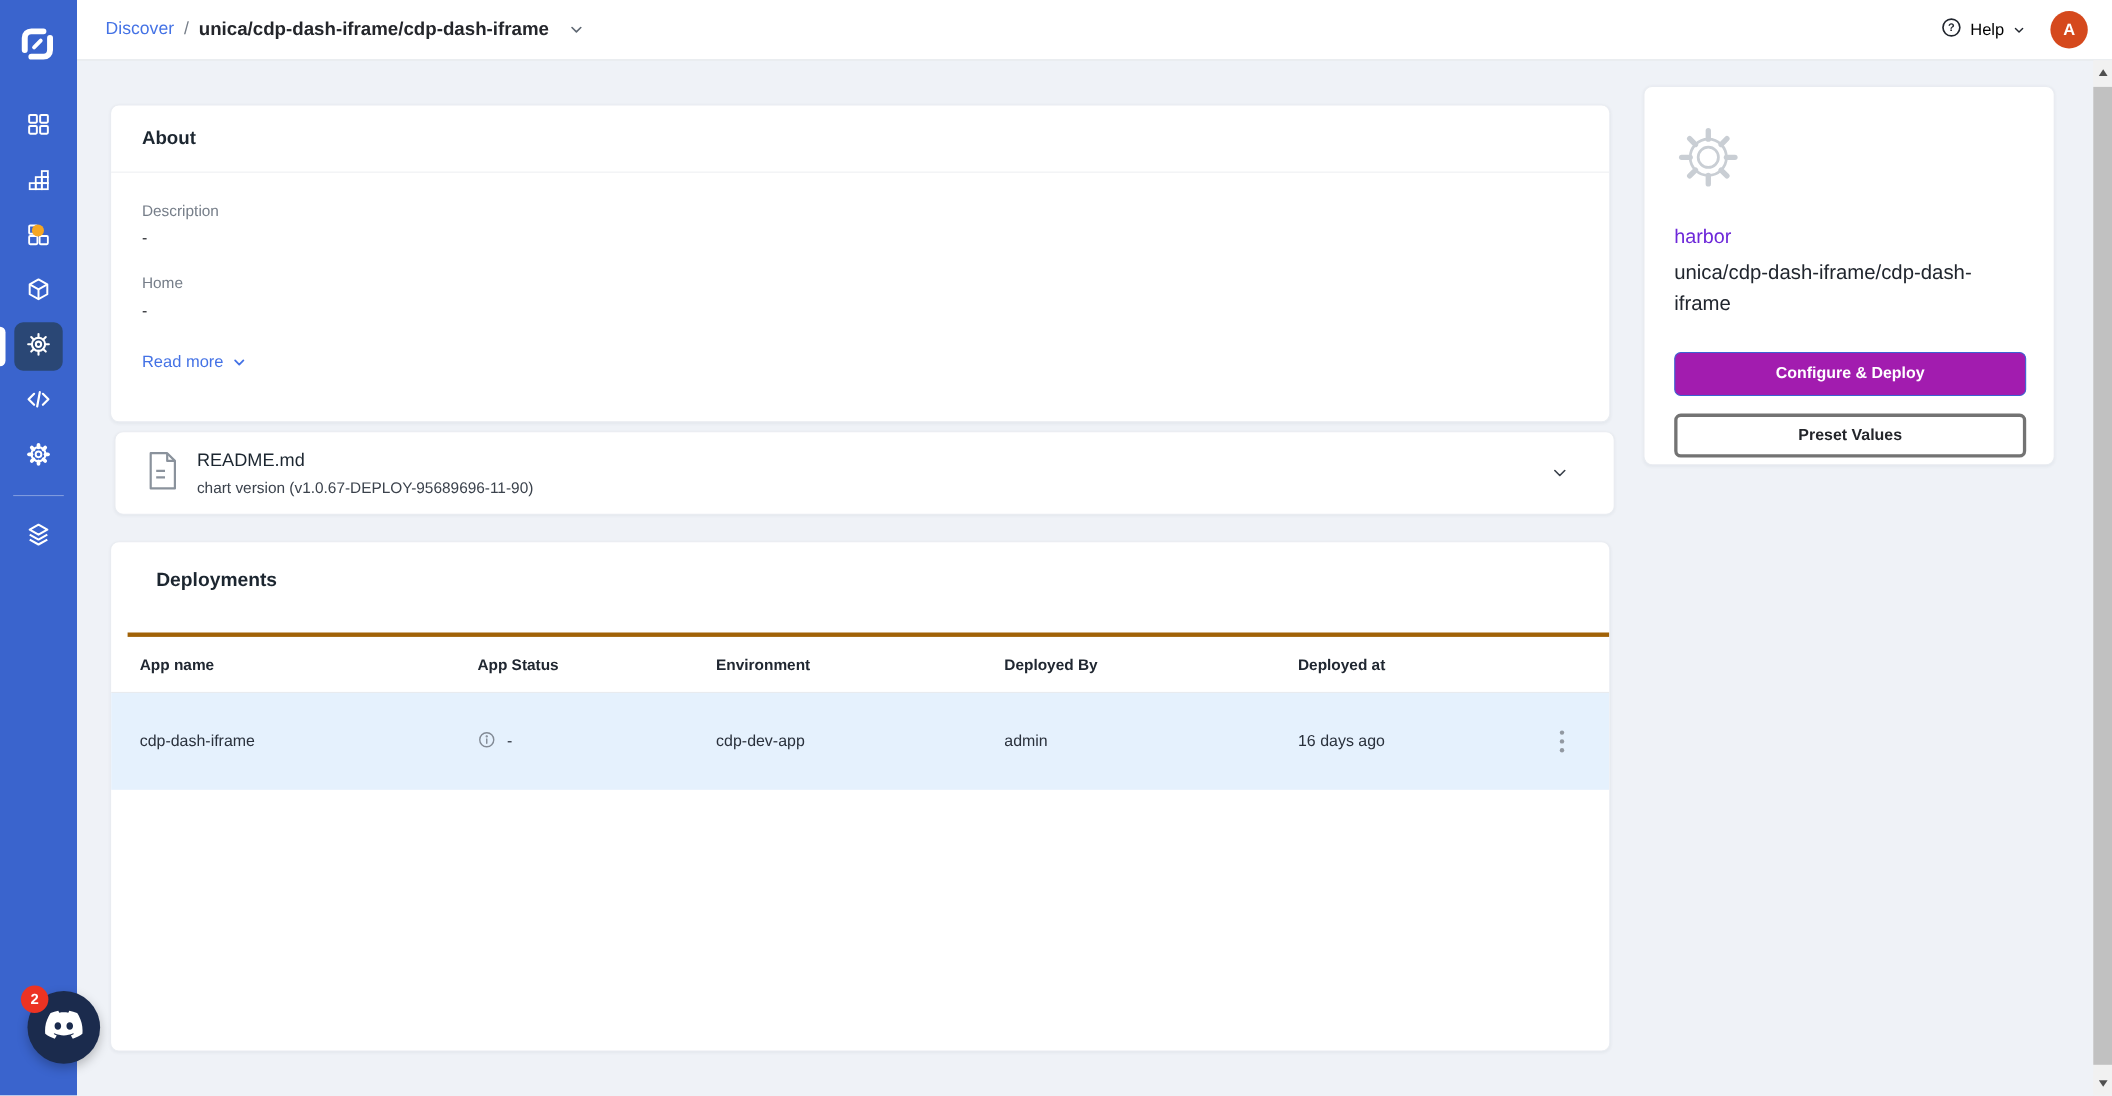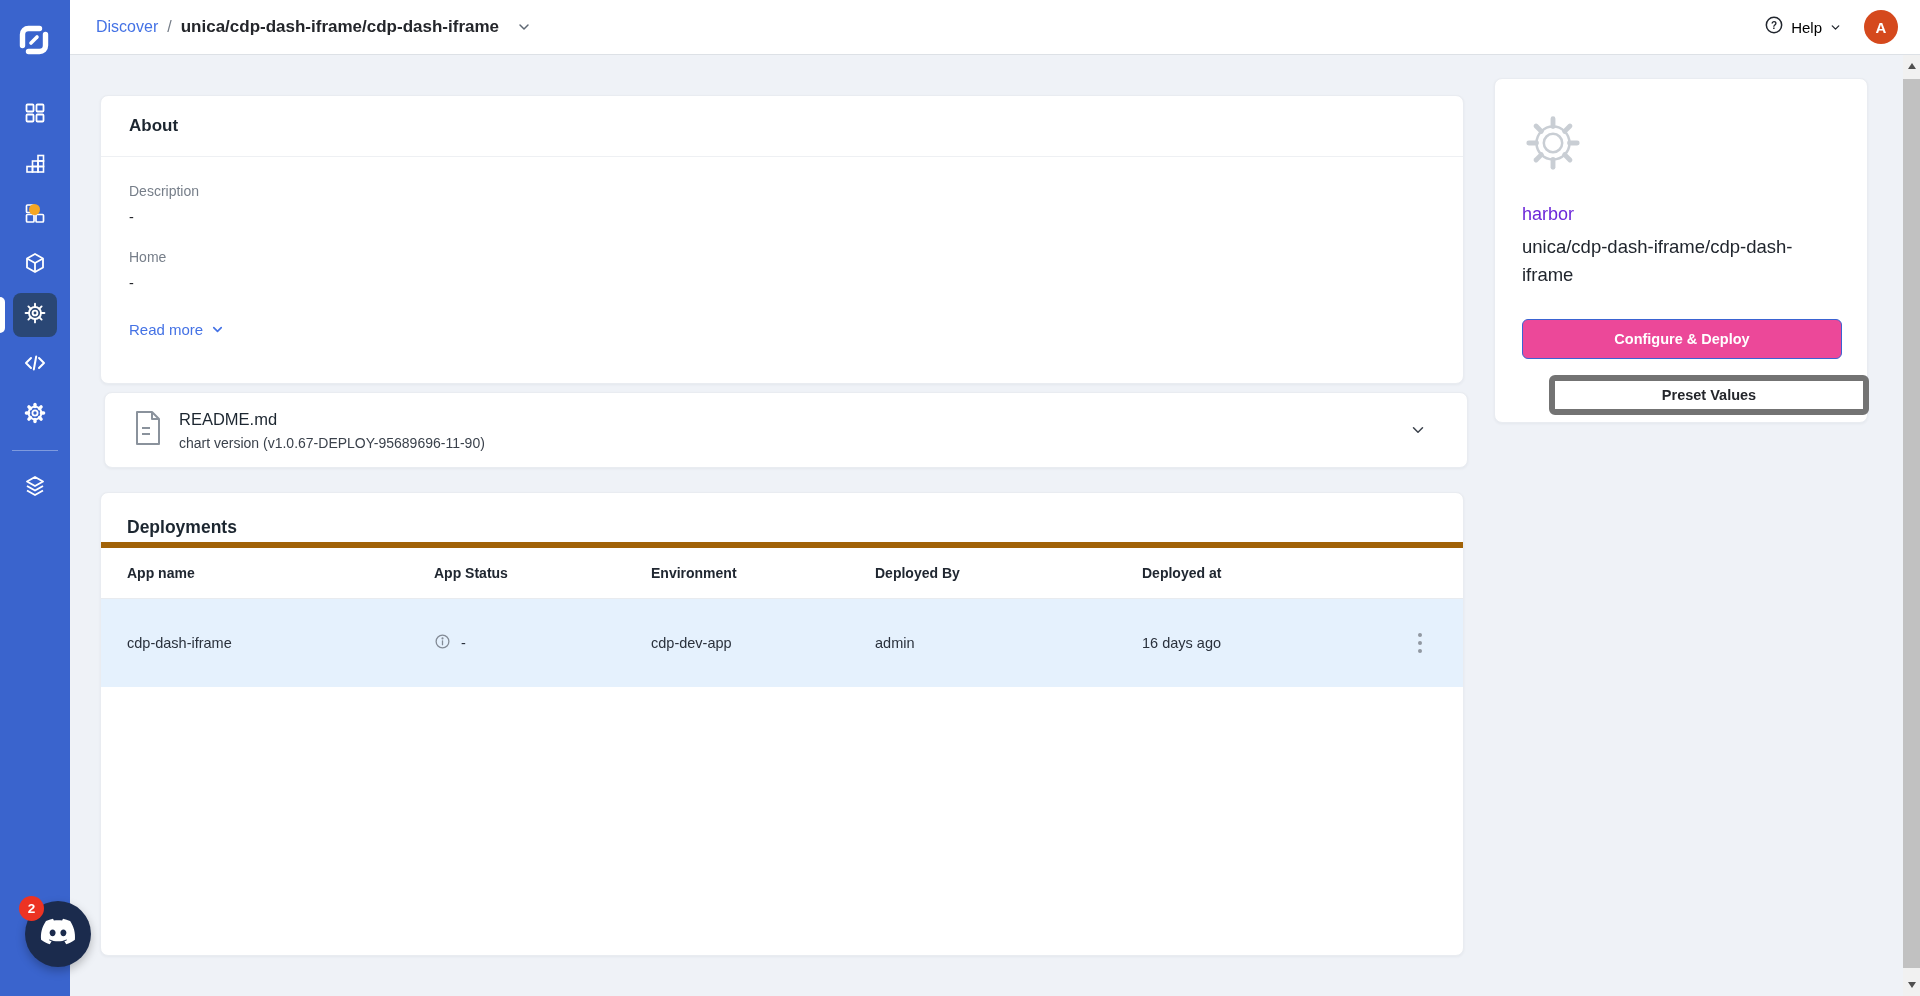--- a/index.html
+++ b/index.html
@@ -71,41 +71,41 @@
   .field-value { font-size:14.5px; color:#24262b; margin:10px 0 24px; }
   .read-more { display:inline-flex; align-items:center; gap:7px; color:#4472E5; font-size:15px; cursor:pointer; margin-top:6px; }
   
   .readme-card { left:34px; top:337px; width:1364px; height:76px; display:flex; align-items:center; padding:0 40px 0 28px; cursor:pointer; }
   .readme-text { margin-left:16px; }
   .readme-title { font-size:16.5px; color:#1c2630; }
   .readme-sub { font-size:14px; color:#3b424c; margin-top:6px; }
   .readme-caret { margin-left:auto; display:flex; cursor:pointer; }
   
   .deploy-card { left:30px; top:437px; width:1364px; height:464px; overflow:hidden; }
-  .deploy-head { padding:24px 26px 4px; border-bottom:6px solid #a16207; }
+  .deploy-head { padding:24px 26px 37px; border-bottom:4px solid #a16207;margin-left:15px; }
   .deploy-title { font-size:17.5px; font-weight:700; color:#1c2630; }
   .tbl-header { display:flex; align-items:center; height:51px; border-bottom:1px solid #e8ebef; padding-left:26px; }
   .tbl-header .cell { font-size:14px; font-weight:700; color:#202731; }
   .tbl-row { display:flex; align-items:center; height:88px; background:#E5F1FD; padding-left:26px; cursor:pointer; }
   .tbl-row .cell { font-size:14.5px; color:#2a313c; }
-  .c1 { width:307px; } .c2 { width:217px; } .c3 { width:224px; } .c4 { width:248px; } .c5 { flex:1;padding-left:19px; }
+  .c1 { width:307px; } .c2 { width:217px; } .c3 { width:262px; } .c4 { width:248px; } .c5 { flex:1;padding-left:19px; }
   .c-act { width:86px; display:flex; align-items:center; justify-content:center; }
   .status-cell { display:flex; align-items:center; gap:10px; }
   .kebab { display:flex; flex-direction:column; gap:4px; padding:8px; cursor:pointer; border-radius:4px; }
   .kebab span { width:4px; height:4px; border-radius:50%; background:#9198a1; }
   
   .panel { left:1424px; top:23px; width:374px; height:345px; padding:33px 27px; }
   .panel-icon { margin-bottom:26px; }
   .panel-repo { font-size:18px; color:#6d28d9; margin-bottom:8px; }
   .panel-title { font-size:18.5px; line-height:1.5; color:#21262e; margin-bottom:30px; overflow-wrap:break-word; }
   .btn { width:320px; height:40px; border-radius:6px; font-size:14.5px; font-weight:700;
          display:flex; align-items:center; justify-content:center; cursor:pointer;
          font-family:"Liberation Sans", sans-serif; }
-  .btn-primary { background:#ec4899; color:#fff; border:1px solid #3B63D2; margin-bottom:16px; }
-  .btn-secondary { background:#fff; color:#24262b; border:6px solid #737373;margin-left:27px; }
+  .btn-primary { background:#a21caf; color:#fff; border:1px solid #3B63D2; margin-bottom:16px; }
+  .btn-secondary { background:#fff; color:#24262b; border:3px solid #737373; }
   
   .fab { position:absolute; left:25px; top:901px; width:66px; height:66px; border-radius:50%;
          background:#1B2B4D; z-index:30; display:flex; align-items:center; justify-content:center;
          box-shadow:0 4px 10px rgba(0,0,0,.25); cursor:pointer; }
   .fab-badge { position:absolute; left:-6px; top:-5px; width:25px; height:25px; border-radius:50%;
                background:#EC3323; color:#fff; font-size:13.5px; font-weight:700;
                display:flex; align-items:center; justify-content:center; }
   
   .scrollbar { position:absolute; right:0; top:55px; width:17px; height:941px; background:#f1f1f1; z-index:25; }
   .sb-btn { position:absolute; left:0; width:17px; height:22px; background:#f1f1f1; display:flex; align-items:center; justify-content:center; cursor:pointer; }

